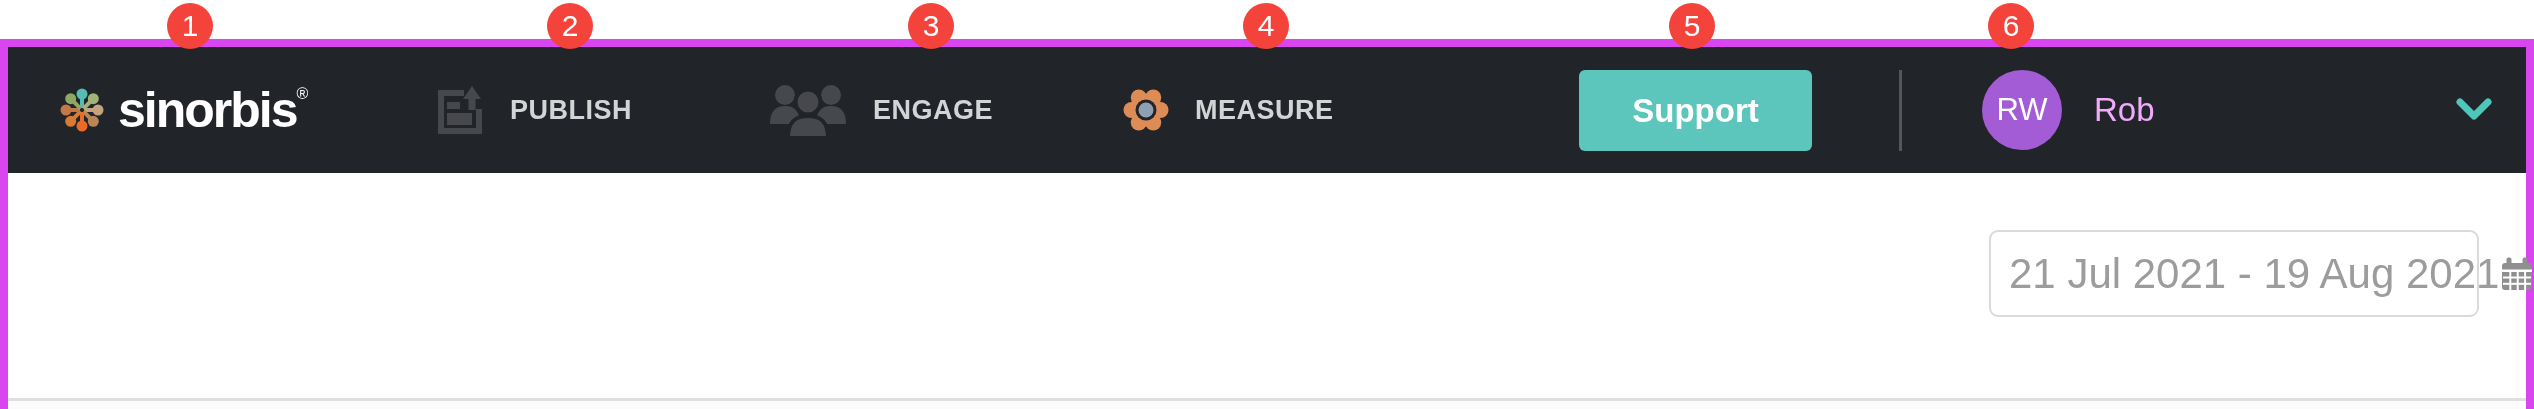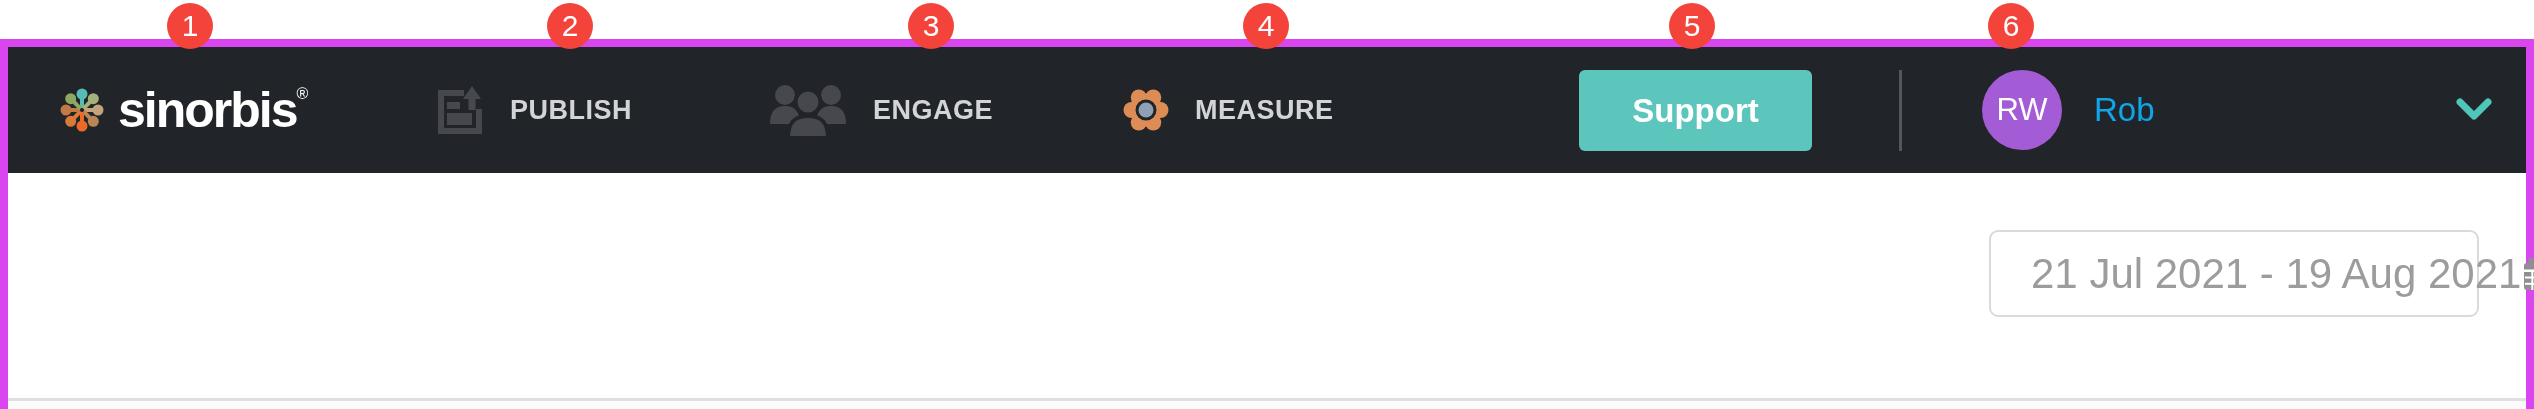--- a/index.html
+++ b/index.html
@@ -59,37 +59,37 @@
   }
   .user-menu {
     position: absolute; left: 1974px; top: 0; height: 126px;
     display: flex; align-items: center; gap: 32px; cursor: pointer;
   }
   .avatar {
     width: 80px; height: 80px; border-radius: 50%; background: #a35bd6;
     color: #ffffff; font-size: 31px; font-weight: 400;
     display: flex; align-items: center; justify-content: center;
   }
-  .user-name { color: #0ea5e9; font-size: 33px; font-weight: 400; }
+  .user-name { color: #f0abfc; font-size: 33px; font-weight: 400; }
   .chevron-wrap {
     position: absolute; left: 2448px; top: 0; height: 126px;
     display: flex; align-items: center; cursor: pointer;
   }
 
   
   .content { position: relative; width: 100%; height: 225px; background: #ffffff; }
   .page-title {
     position: absolute; left: 57px; top: 46px;
     font-size: 88px; font-weight: 700; letter-spacing: -1px; color: #262c35; line-height: 1.2;
   }
   .date-picker {
     position: absolute; left: 1981px; top: 57px; width: 490px; height: 87px;
     border: 2px solid #dadada; border-radius: 9px; background: #ffffff;
     display: flex; align-items: center; justify-content: space-between;
-    padding: 0 40px; cursor: pointer;
+    padding: 0 18px; cursor: pointer;
   }
   .date-text { color: #9c9c9c; font-size: 42px; font-weight: 400; white-space: nowrap; }
 
   
   .hdivider { width: 100%; height: 3px; background: #dfdfdf; }
   .footer-strip { width: 100%; height: 28px; background: #fbfbfb; }
 
   svg { display: block; }
 </style>
 </head>

